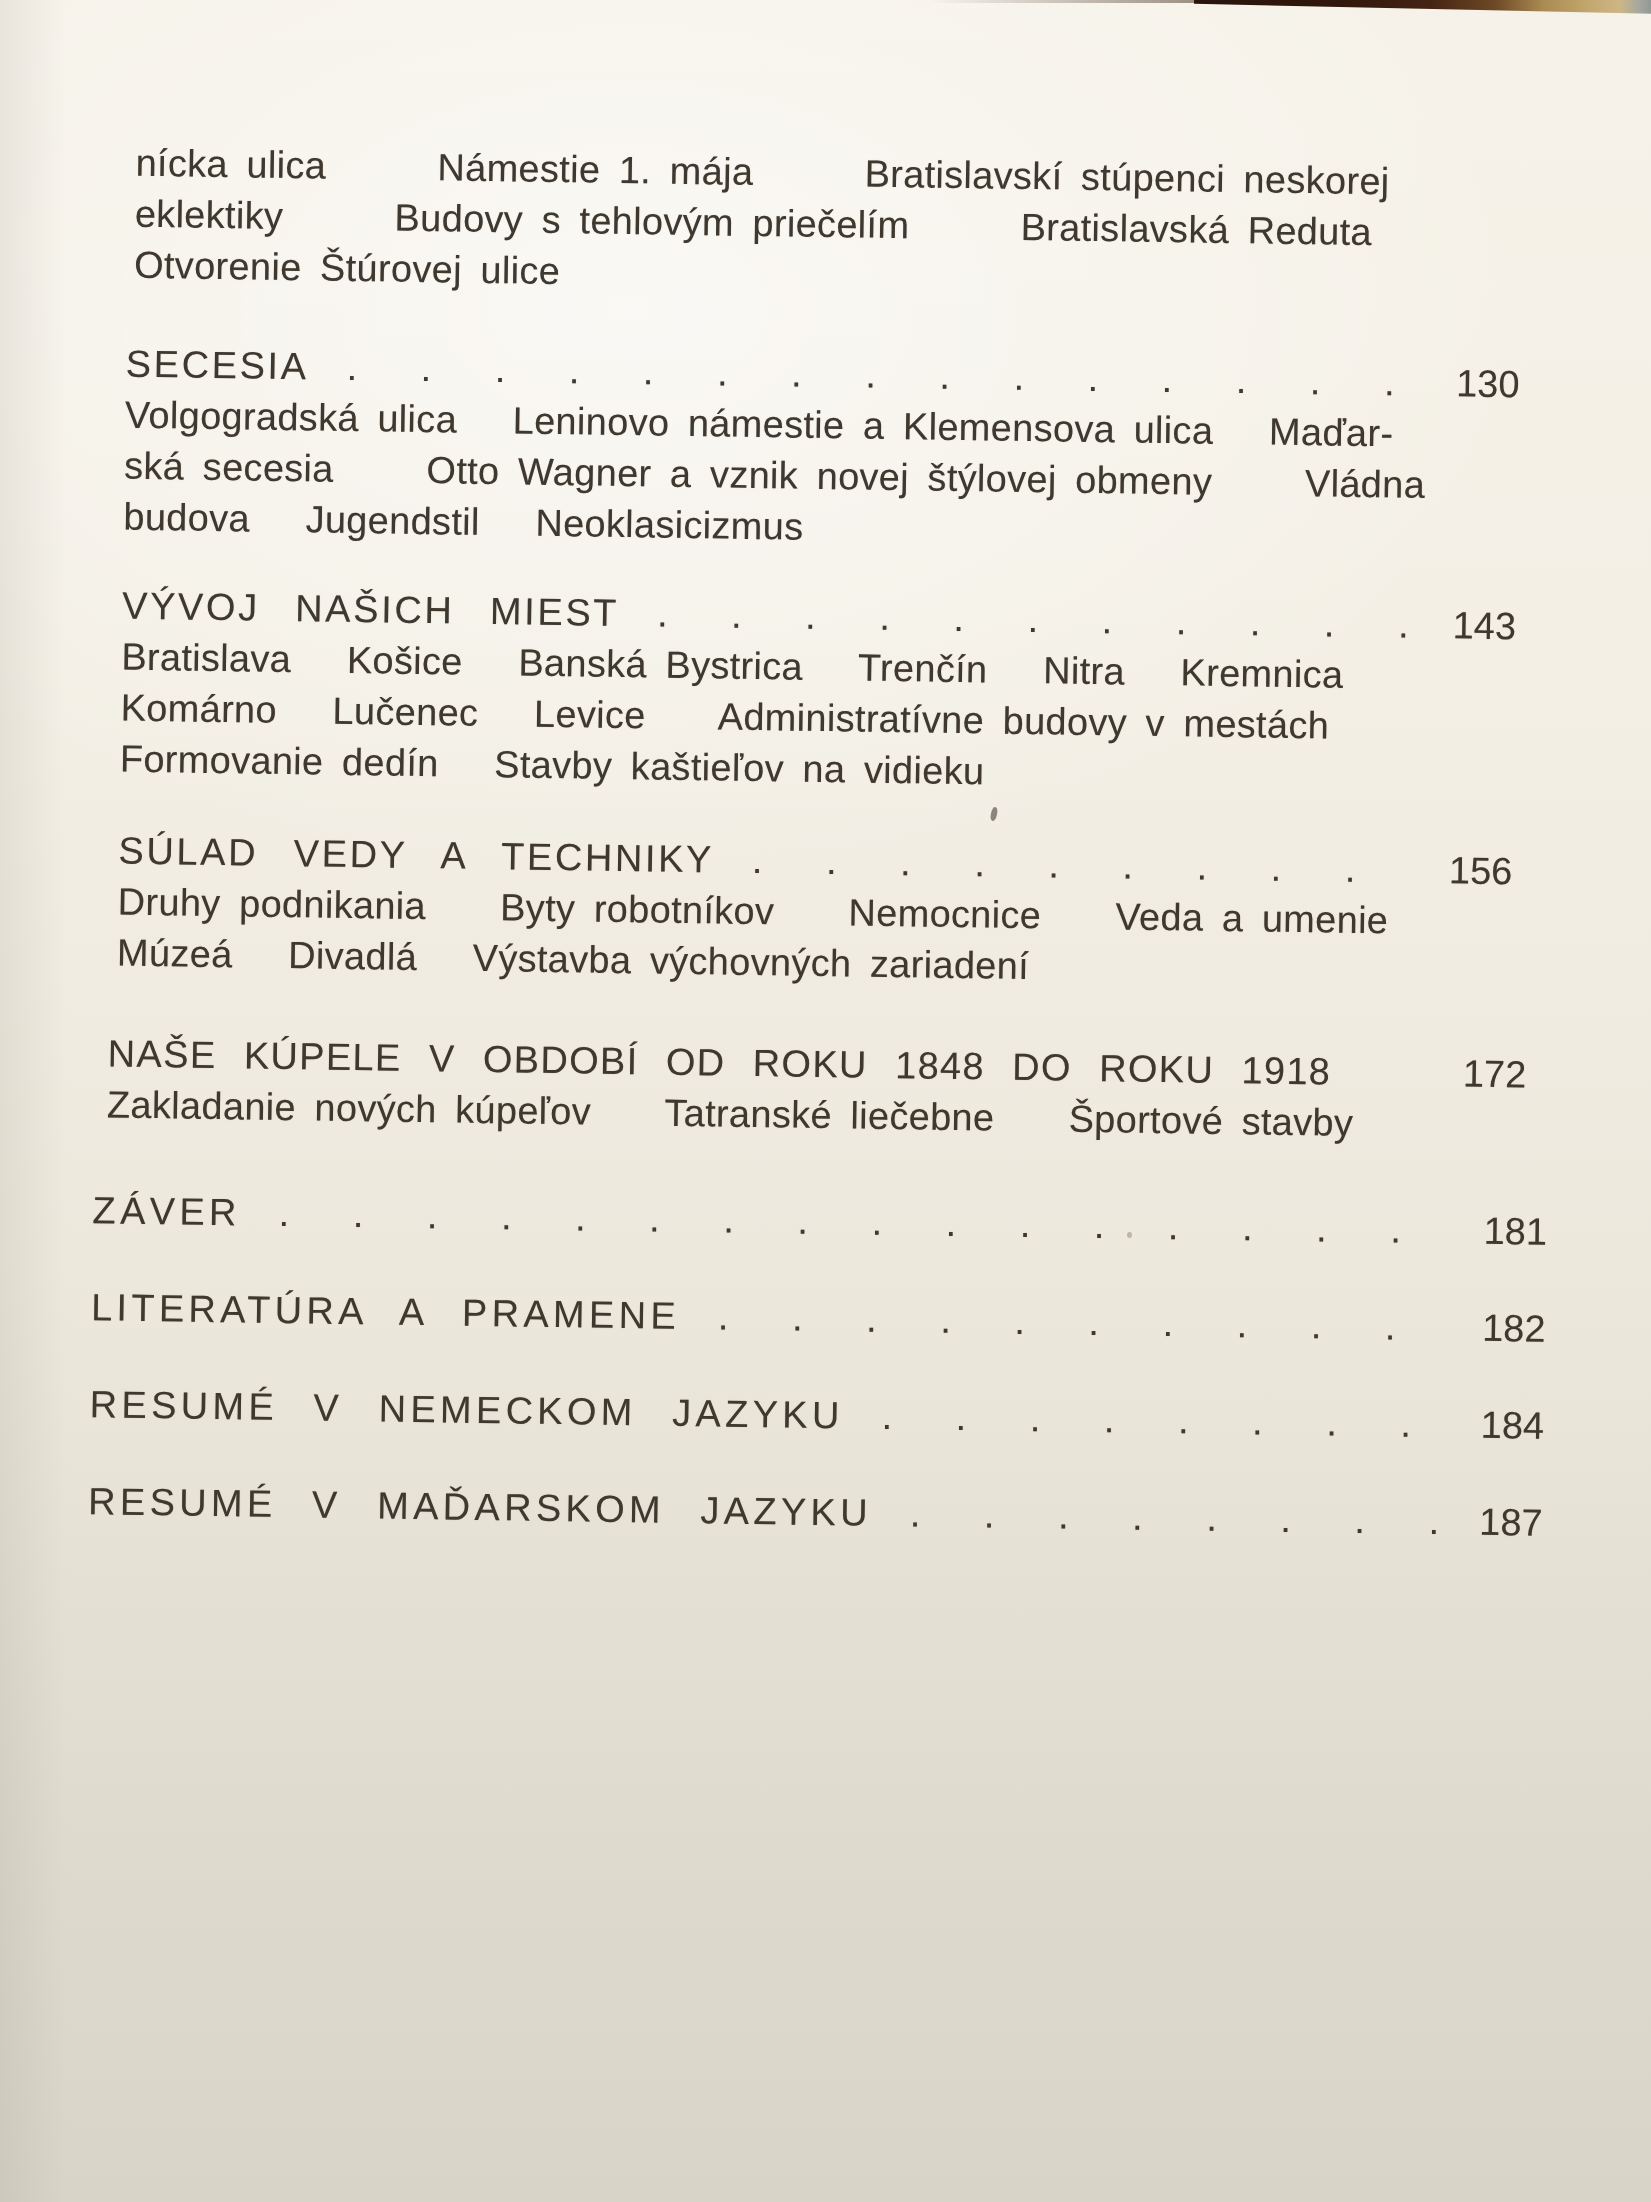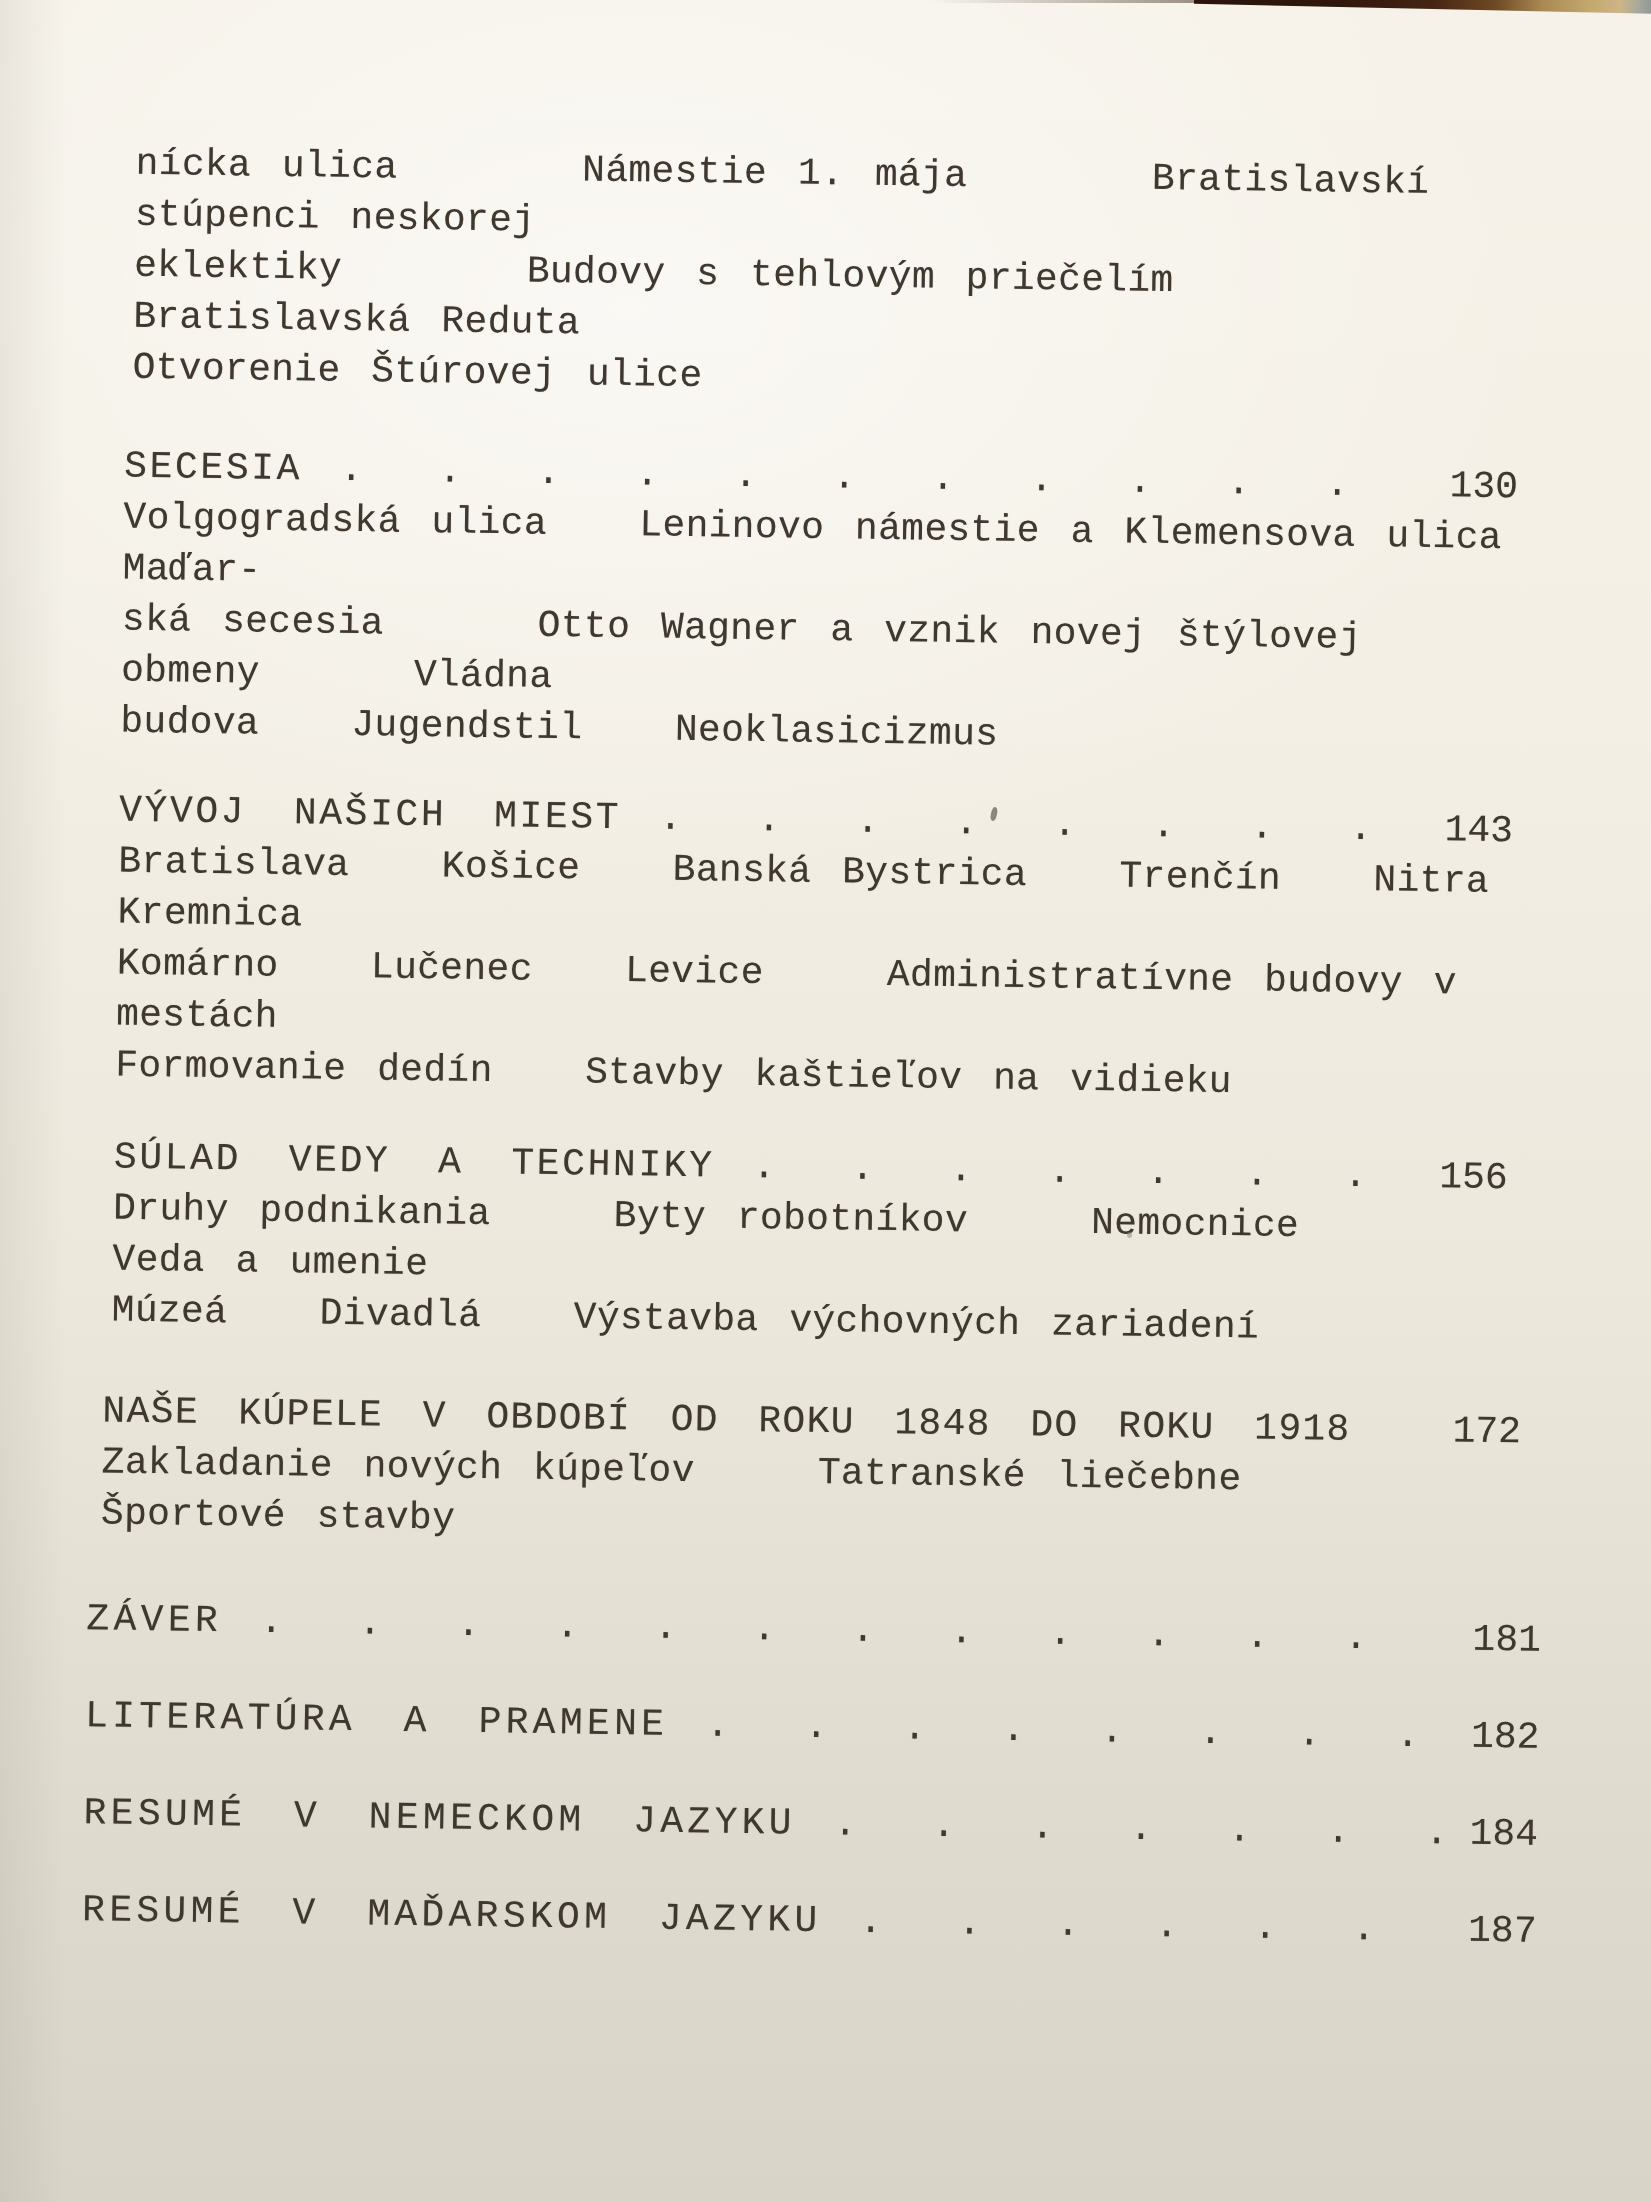--- a/index.html
+++ b/index.html
@@ -7,21 +7,21 @@
     width: 1652px; height: 2203px;
     overflow: hidden;
   }
   .photo {
     position: relative;
     width: 1652px; height: 2203px;
     background:
       linear-gradient(90deg, rgba(110,100,85,0.10), rgba(110,100,85,0) 4%),
       radial-gradient(ellipse 1291px 817px at 38% 14%, rgba(255,255,255,0.55), rgba(255,255,255,0) 72%),
       linear-gradient(180deg, #f6f2e9 0%, #f3efe5 32%, #ece8dc 58%, #dfdbcf 82%, #d8d4c8 100%);
-    font-family: Liberation Mono, monospace;
+    font-family: Liberation Sans, sans-serif;
     color: #3f382f;
   }
   
   .top-edge-thin {
     position: absolute; top: 0; left: 929px; width: 284px; height: 3.4px;
     background: linear-gradient(90deg, rgba(70,50,35,0), rgba(70,50,35,0.55));
   }
   .top-edge {
     position: absolute; top: 0; left: 1194px; width: 458px; height: 13.8px;
     clip-path: polygon(0 0, 100% 0, 100% 100%, 0 28%);

